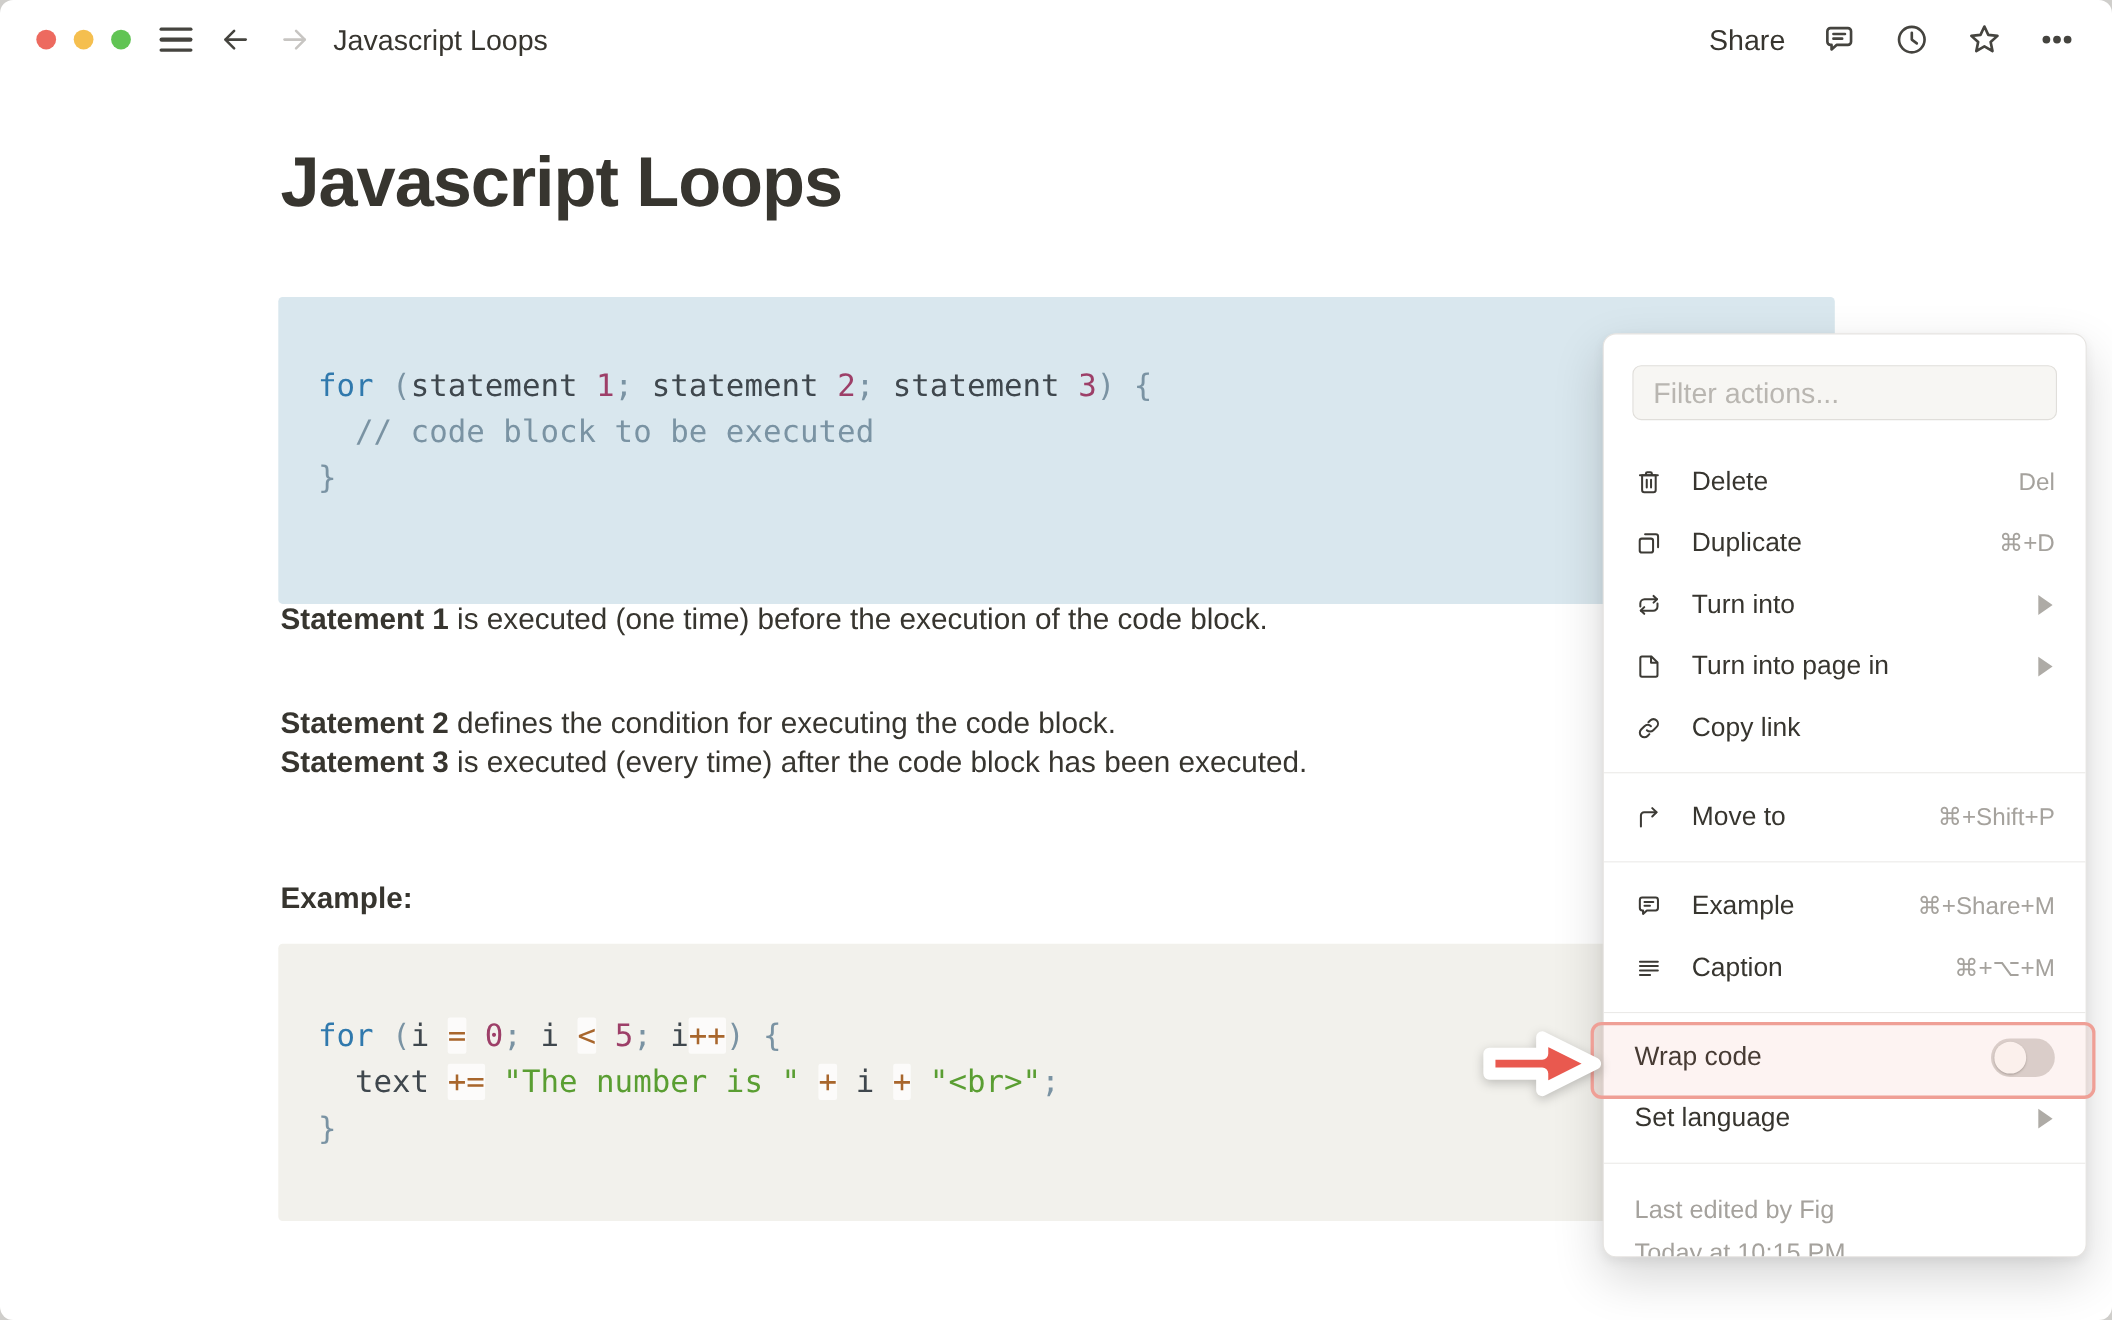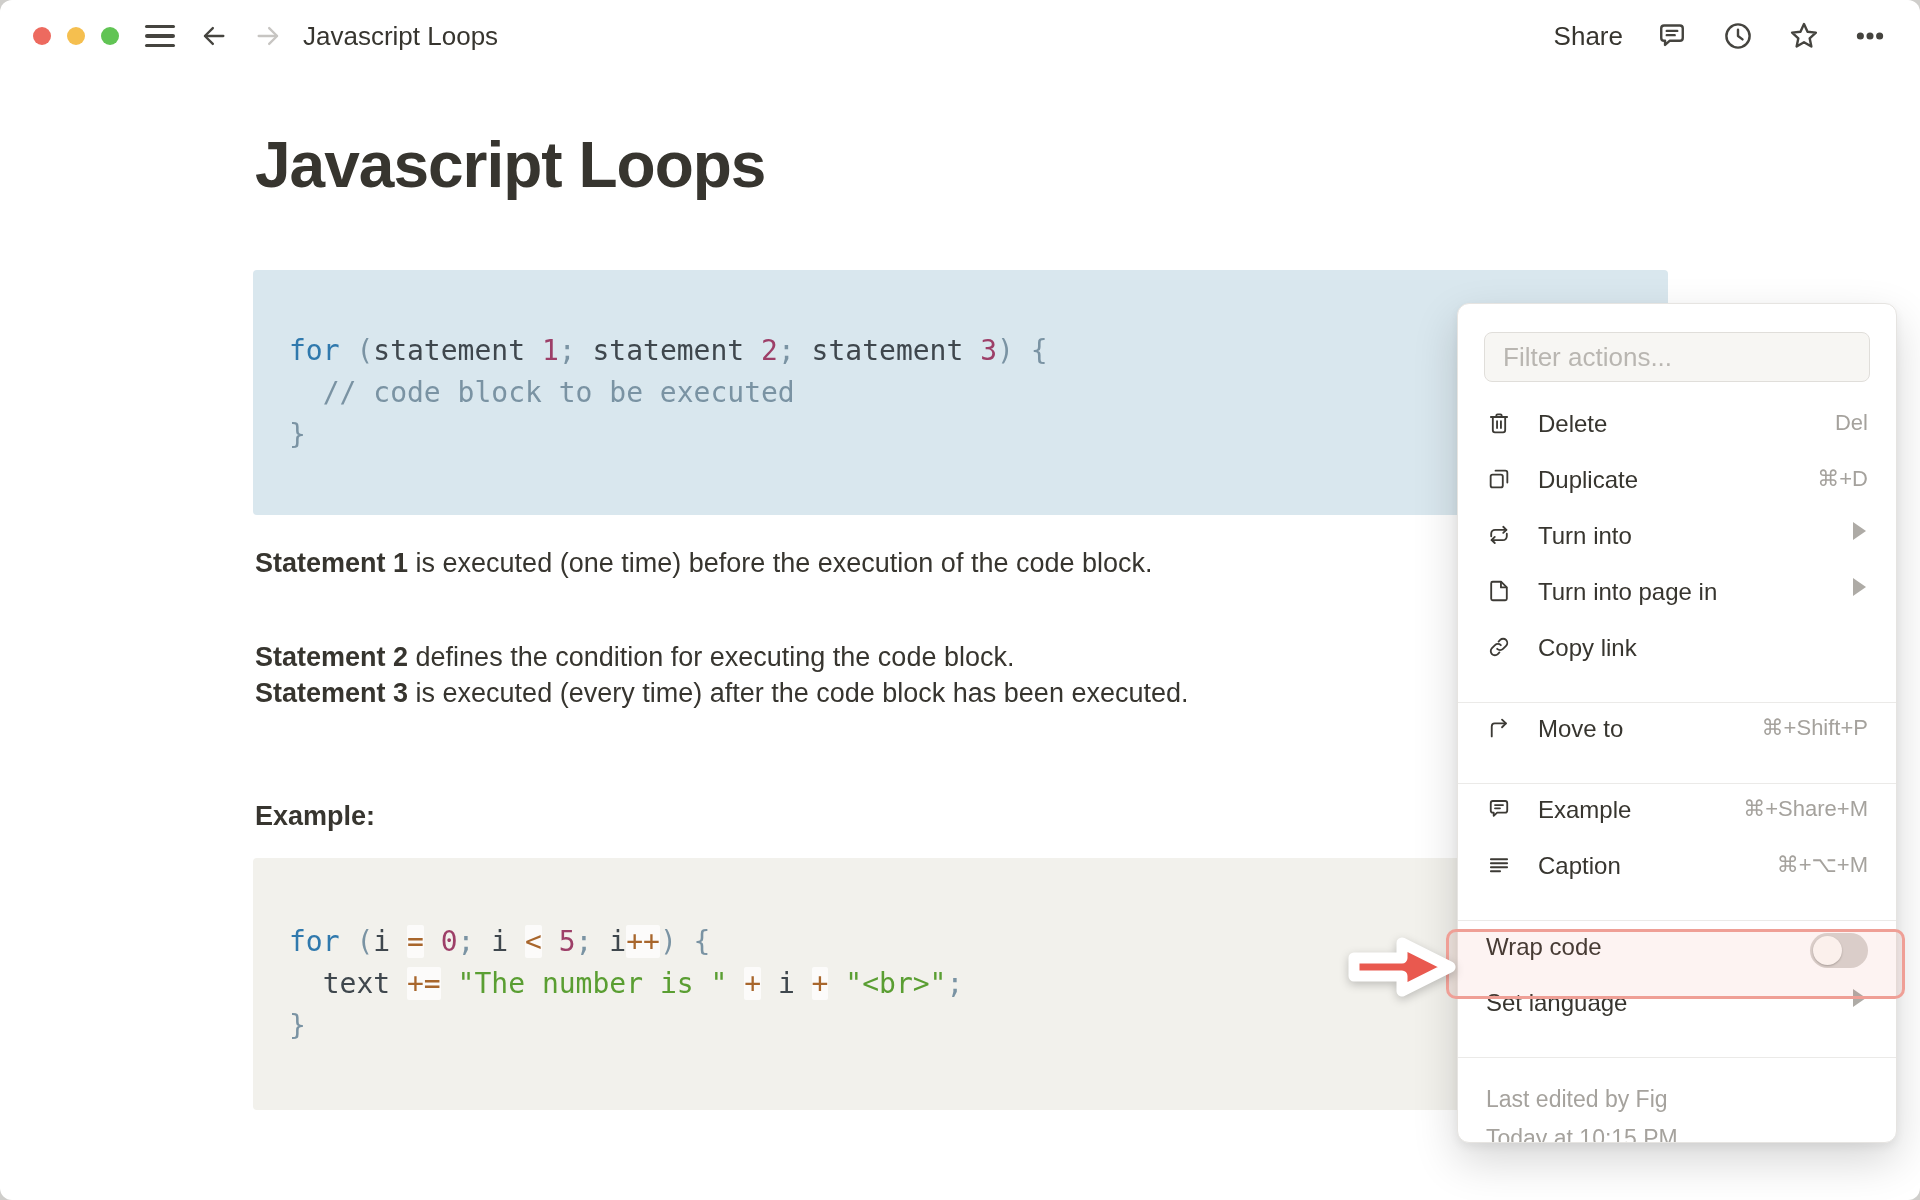--- a/index.html
+++ b/index.html
@@ -27,21 +27,21 @@
   .tb-icon{width:34px;height:34px;display:flex;align-items:center;justify-content:center;cursor:pointer;}
   .tb-icon svg{width:34px;height:34px;stroke:#45443f;}
 
   
   .doc-title{position:absolute;left:255px;top:128px;font-size:64px;line-height:74px;font-weight:700;letter-spacing:-1px;color:#37352f;}
   .codeblock{position:absolute;left:253px;width:1415px;border-radius:4px;box-sizing:border-box;}
   .codeblock pre{
     margin:0;font-family:"DejaVu Sans Mono", monospace;font-size:28px;line-height:42px;
     white-space:pre;color:#40484e;
   }
-  #code1{top:270px;height:245px;background:#d9e7ee;}
+  #code1{top:270px;height:279px;background:#d9e7ee;}
   #code1 pre{padding:60px 36px 57px;}
   #code2{top:858px;height:252px;background:#f2f1ec;}
   #code2 pre{padding:63px 36px 61px;}
   .tk-kw{color:#3079ad;}
   .tk-pl{color:#3f474d;}
   .tk-pu{color:#7a93a3;}
   .tk-cm{color:#7a93a3;}
   .tk-nu{color:#9d3f68;}
   .tk-st{color:#5a9e32;}
   .tk-op{color:#a8662c;background:rgba(255,255,255,0.72);border-radius:2px;}
@@ -57,21 +57,21 @@
     border:1px solid #e6e4e1;border-radius:12px;box-sizing:border-box;overflow:hidden;
     box-shadow:0 18px 45px rgba(0,0,0,.16), 0 4px 10px rgba(0,0,0,.06);
   }
   .filter-wrap{margin:28px 26px 28px;}
   .filter-input{
     width:100%;height:50px;box-sizing:border-box;border:1px solid #e0deda;border-radius:8px;
     background:#f7f6f3;padding:0 18px;font-size:26px;color:#37352f;outline:none;
     font-family:"Liberation Sans", sans-serif;
   }
   .filter-input::placeholder{color:#b9b6b1;}
-  .menu-row{height:56px;display:flex;align-items:flex-start;padding:0 28px;cursor:pointer;}
+  .menu-row{height:56px;display:flex;align-items:center;padding:0 28px;cursor:pointer;}
   .menu-row .mi{width:26px;height:26px;flex:0 0 26px;display:flex;align-items:center;justify-content:center;margin-right:26px;}
   .menu-row .mi svg{width:26px;height:26px;}
   .menu-row.noicon .label{margin-left:0;}
   .menu-row .label{font-size:24px;color:#37352f;white-space:nowrap;}
   .menu-row .spacer{flex:1;}
   .menu-row .shortcut{font-size:22px;color:#a5a29d;white-space:nowrap;}
   .menu-row .chev{width:0;height:0;border-top:9px solid transparent;border-bottom:9px solid transparent;border-left:13px solid #aeaba6;margin-right:2px;}
   .menu-divider{height:1px;background:#ebeae8;margin:12px 0;}
   .toggle{position:relative;width:58px;height:35px;border-radius:18px;background:#d9d6d2;flex:0 0 58px;cursor:pointer;}
   .toggle::after{content:"";position:absolute;left:3px;top:3px;width:29px;height:29px;border-radius:50%;background:#fdfcf9;box-shadow:0 1px 2px rgba(0,0,0,.25);}

